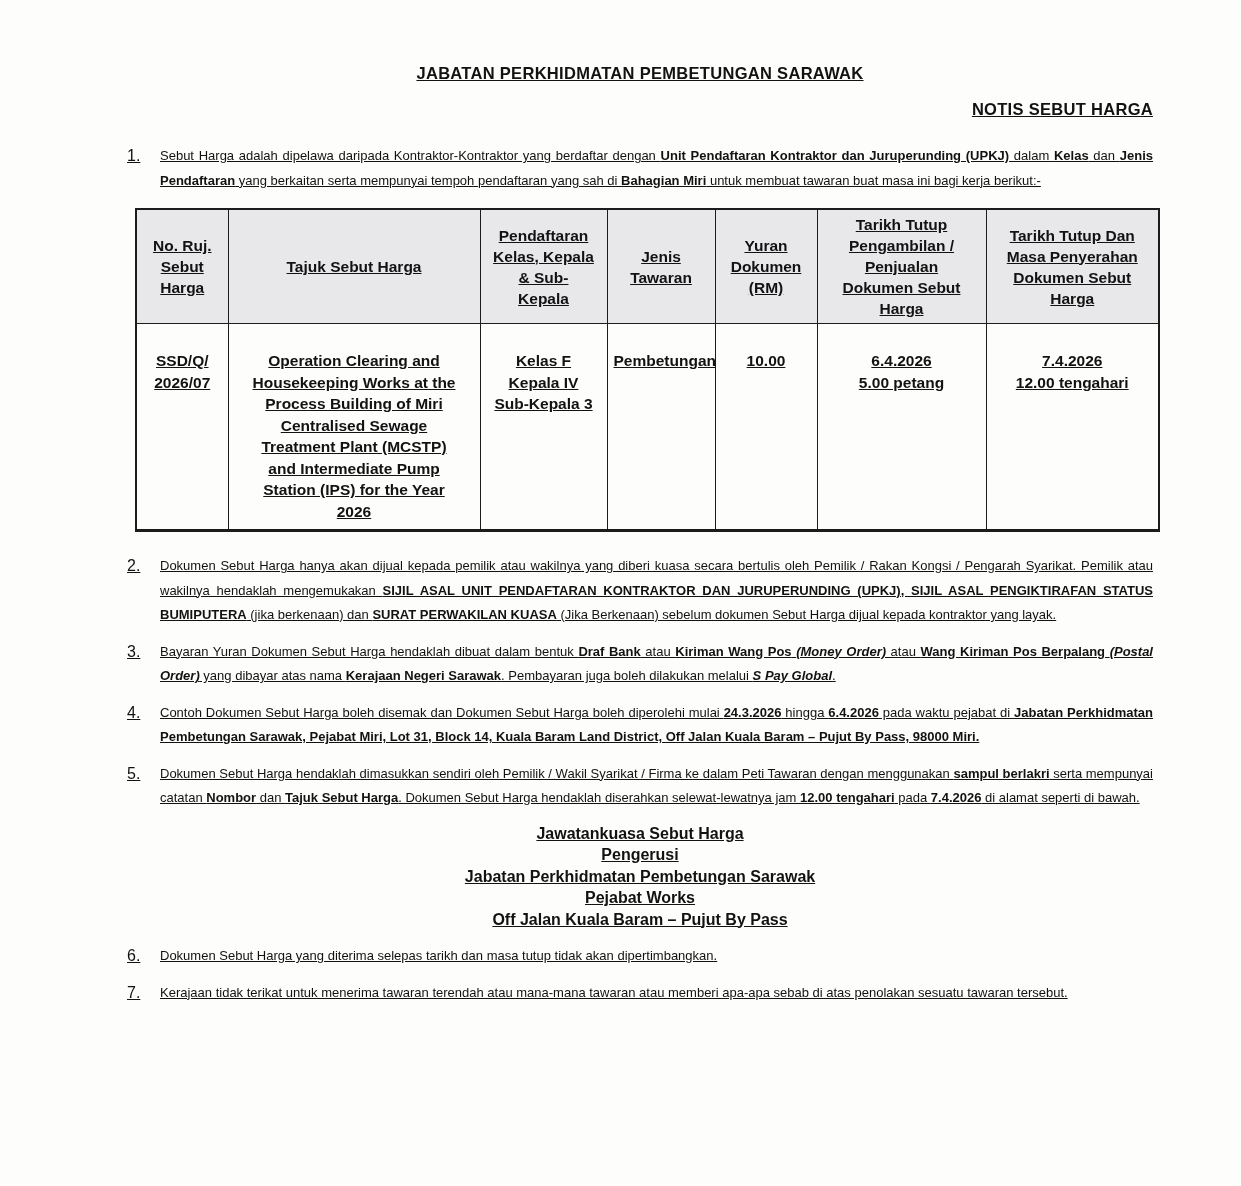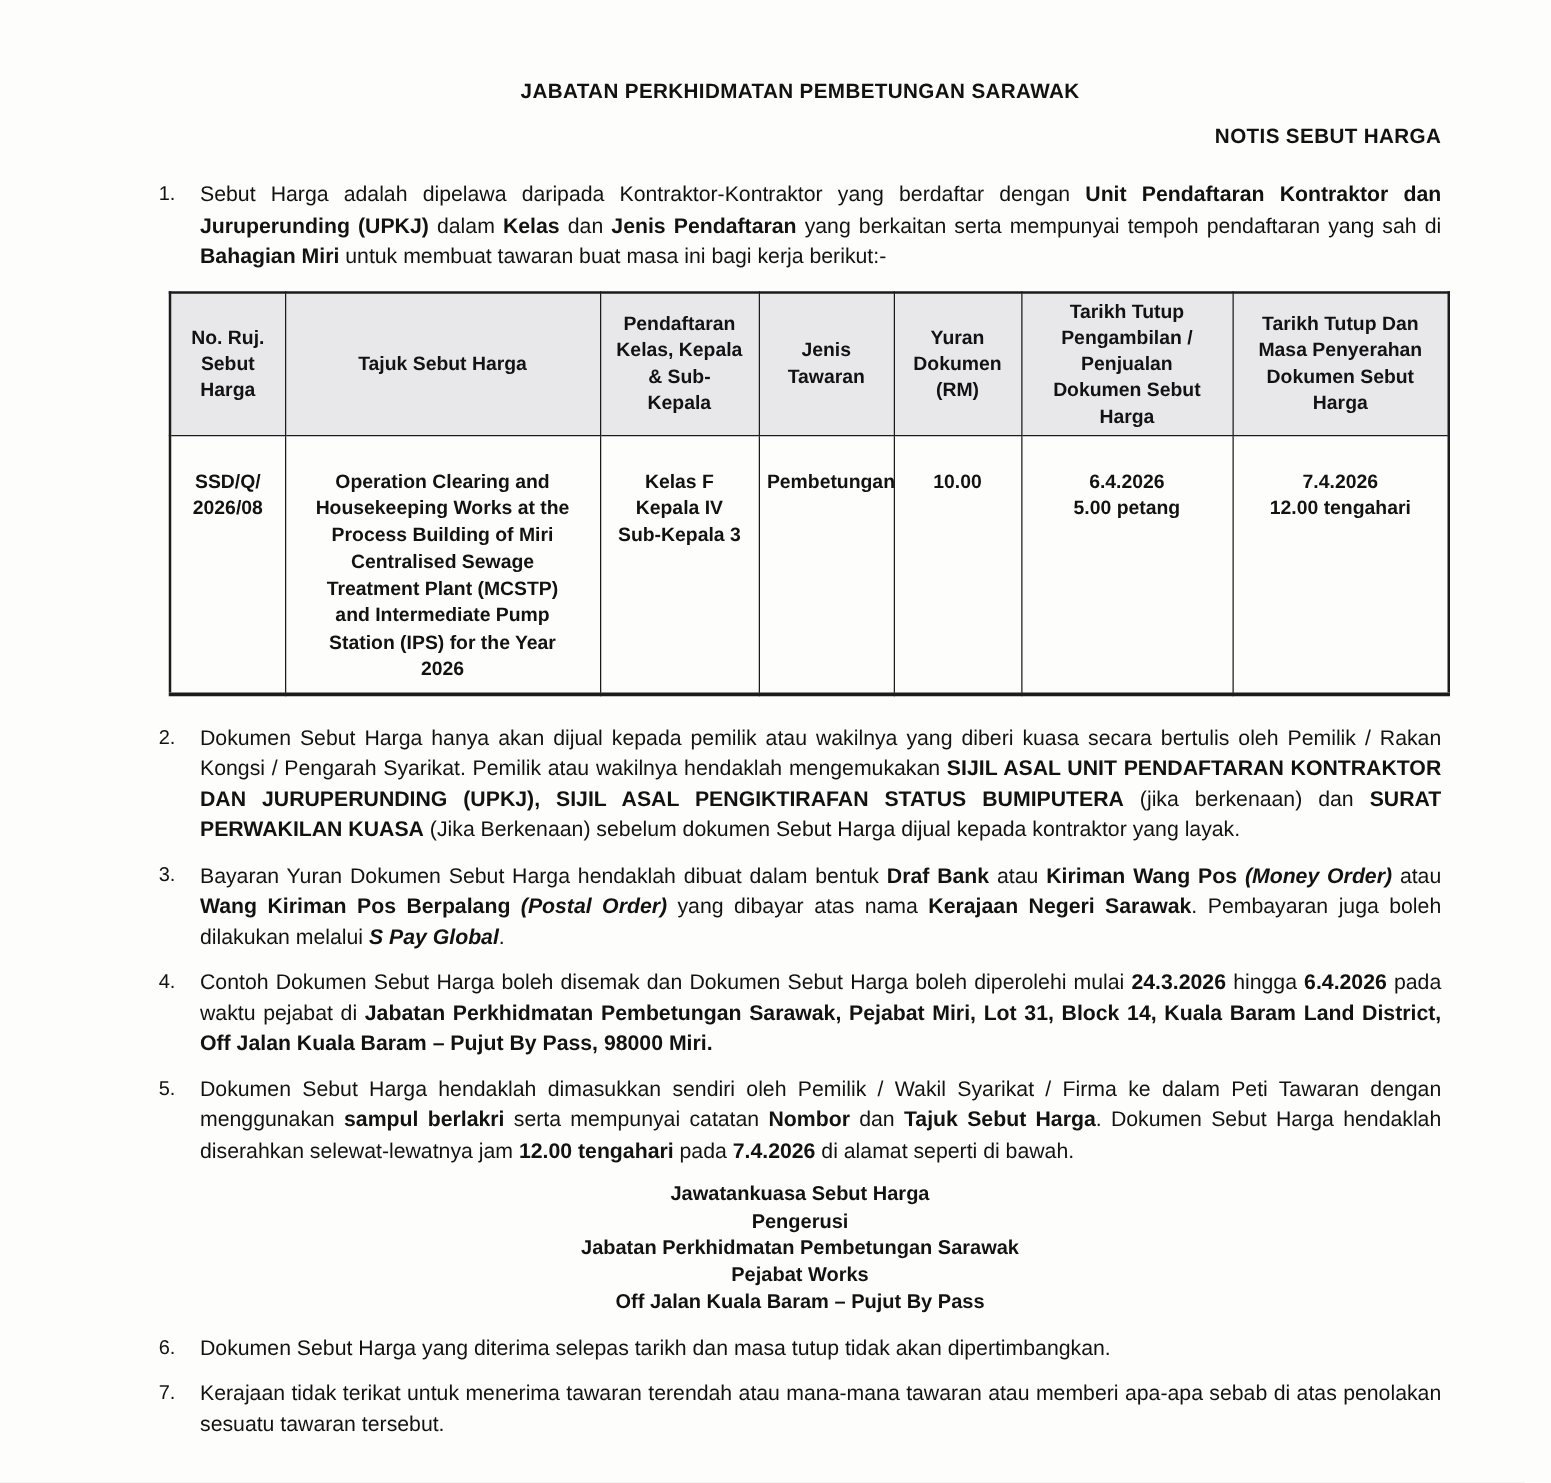--- a/index.html
+++ b/index.html
@@ -1,27 +1,27 @@
 <!DOCTYPE html>
 <html><head>
 <meta charset="utf-8">
 <style>
   html,body{margin:0;padding:0;background:#e9e9e9;}
   .page{
     width:1241px;height:1186px;background:#fdfdfc;box-sizing:border-box;
     padding:64px 88px 0 127px;overflow:hidden;
     font-family:"Liberation Sans","DejaVu Sans",sans-serif;color:#121212;
-    position:relative;margin:0 auto;
+    position:relative;margin:0 auto;text-decoration:underline;
   }
   .doc-title{font-weight:bold;font-size:16.5px;text-align:center;letter-spacing:.3px;}
   .doc-subtitle{font-weight:bold;font-size:16.5px;text-align:right;letter-spacing:.3px;margin-top:17px;}
 
   .item{display:flex;margin-bottom:12px;}
   .item .num{flex:0 0 33px;font-size:16px;line-height:24.5px;}
-  .item .txt{flex:1;font-size:17px;line-height:24.5px;text-align:justify;}
+  .item .txt{flex:1;font-size:13px;line-height:24.5px;text-align:justify;}
   .b{font-weight:bold;}
   .i{font-style:italic;}
   .first-item{margin-top:25px;}
 
   table.tender-table{
     border-collapse:collapse;table-layout:fixed;
     width:1023px;margin:15px 0 22px 8px;
     border:2.5px solid #1c1c1c;border-bottom-width:3.5px;
   }
   table.tender-table th, table.tender-table td{
@@ -88,21 +88,21 @@
 Harga</th>
         <th>Tarikh Tutup Dan
 Masa Penyerahan
 Dokumen Sebut
 Harga</th>
       </tr>
     </thead>
     <tbody>
       <tr>
         <td>SSD/Q/
-2026/08</td>
+2026/07</td>
         <td>Operation Clearing and
 Housekeeping Works at the
 Process Building of Miri
 Centralised Sewage
 Treatment Plant (MCSTP)
 and Intermediate Pump
 Station (IPS) for the Year
 2026</td>
         <td>Kelas F
 Kepala IV

